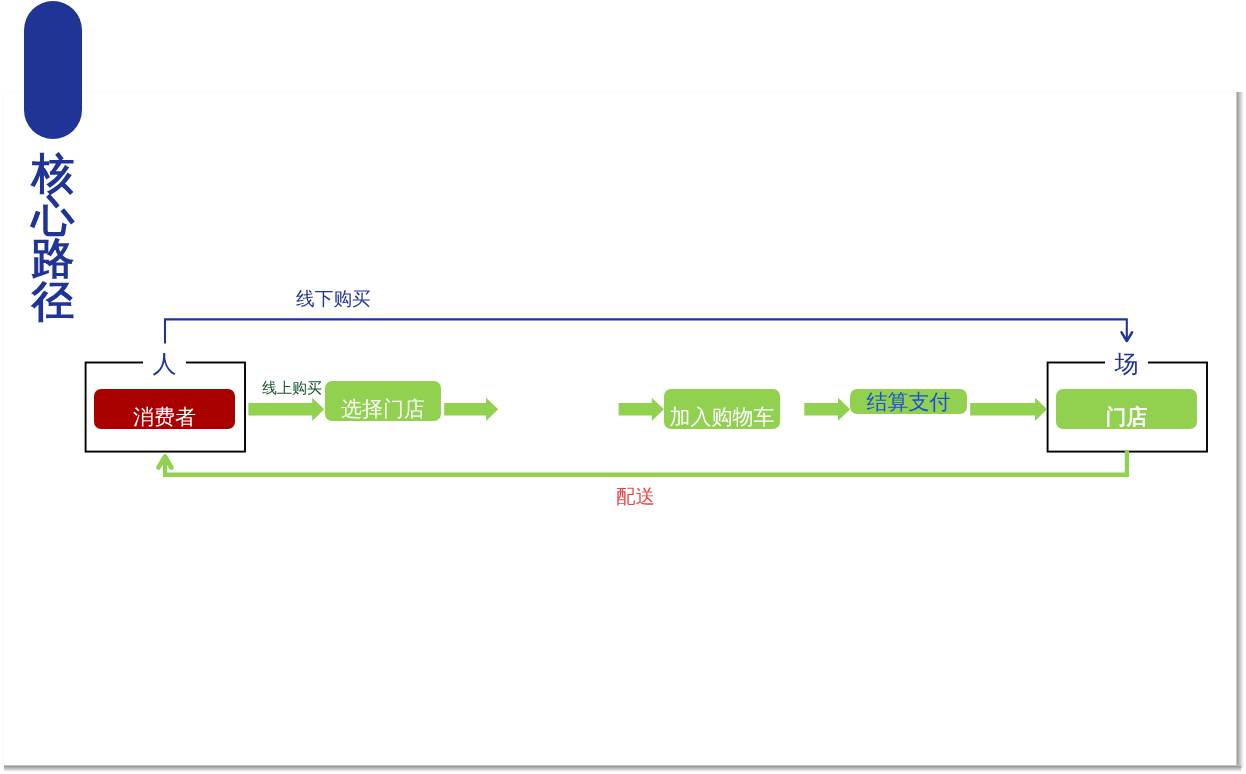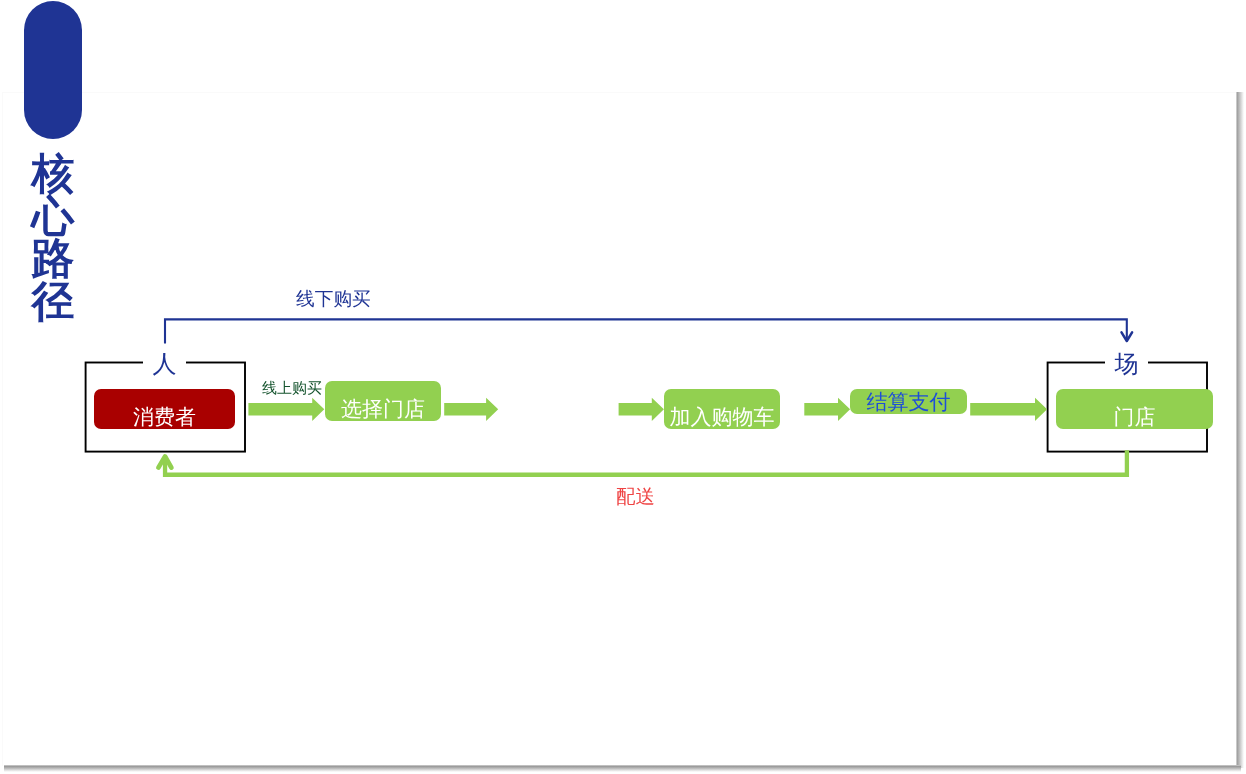--- a/index.html
+++ b/index.html
@@ -52,21 +52,21 @@
     </div>
   <div class="chip green" style="left: 325px; top: 381px; width: 116px; height: 40px; font-size: 21px; background: rgb(146, 208, 80); color: rgb(255, 255, 255);">
       <span>选择门店</span>
     </div>
   <div class="chip green" style="left: 664px; top: 389px; width: 116px; height: 40px; font-size: 21px; background: rgb(146, 208, 80); color: rgb(255, 255, 255);">
       <span>加入购物车</span>
     </div>
   <div class="chip green" style="left: 850px; top: 389px; width: 117px; height: 25px; font-size: 21px; background: rgb(146, 208, 80); color: #1d4ed8;">
       <span>结算支付</span>
     </div>
-  <div class="chip green" style="left: 1056px; top: 389px; width: 157px; height: 40px; font-size: 21px; background: rgb(146, 208, 80); color: rgb(255, 255, 255);">
+  <div class="chip green" style="left: 1056px; top: 389px; width: 141px; height: 40px; font-size: 21px; background: rgb(146, 208, 80); color: rgb(255, 255, 255); font-weight: bold;">
       <span>门店</span>
     </div>
 
   <svg class="overlay" viewBox="0 0 1237 765">
 
     <g fill="#92D050">
       <path d="M248.4 403.1 H312.2 V397.7 L324.3 409.3 L312.2 421.0 V415.5 H248.4 Z"></path>
       <path d="M444.2 403.1 H486.1 V397.7 L498.2 409.3 L486.1 421.0 V415.5 H444.2 Z"></path>
       <path d="M618.6 403.1 H651.8 V397.7 L663.9 409.3 L651.8 421.0 V415.5 H618.6 Z"></path>
       <path d="M804.3 403.1 H838.0 V397.7 L850.1 409.3 L838.0 421.0 V415.5 H804.3 Z"></path>

